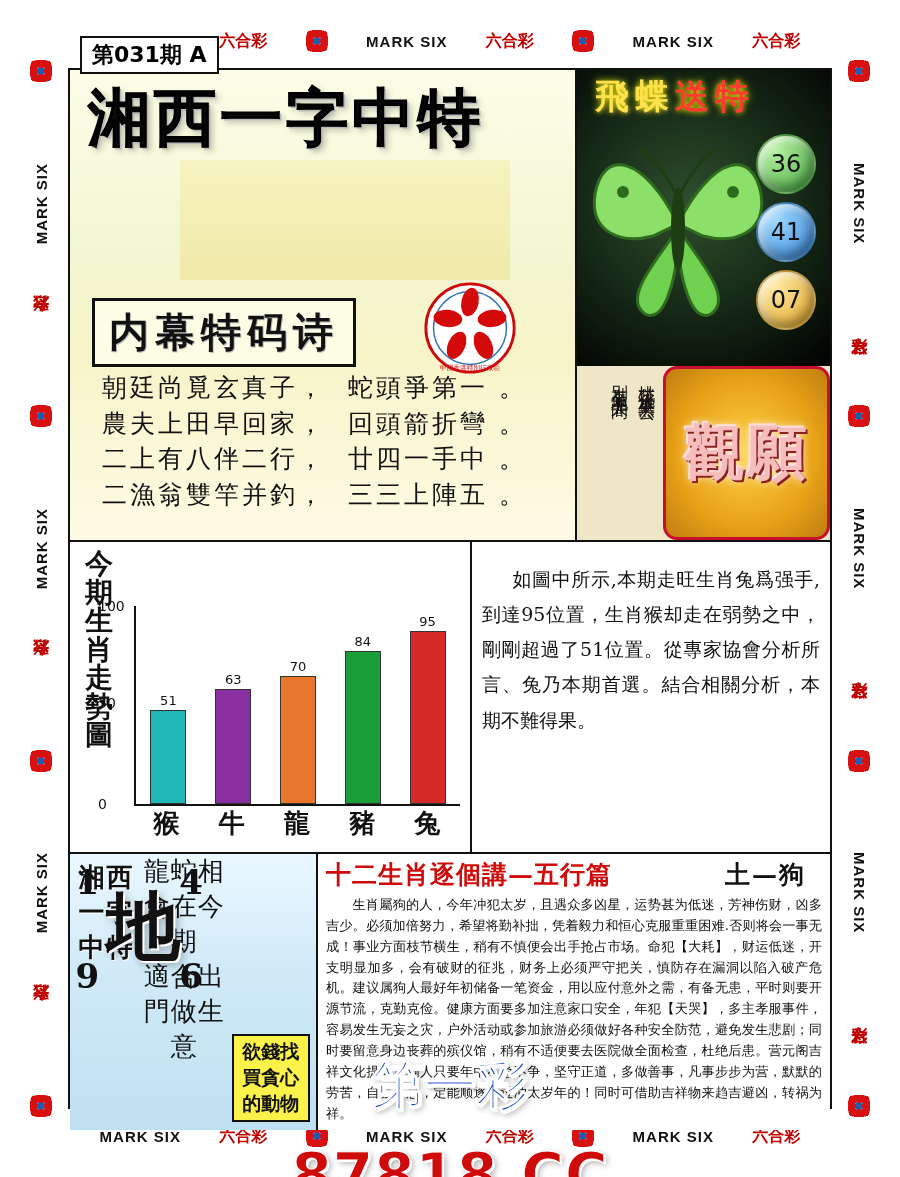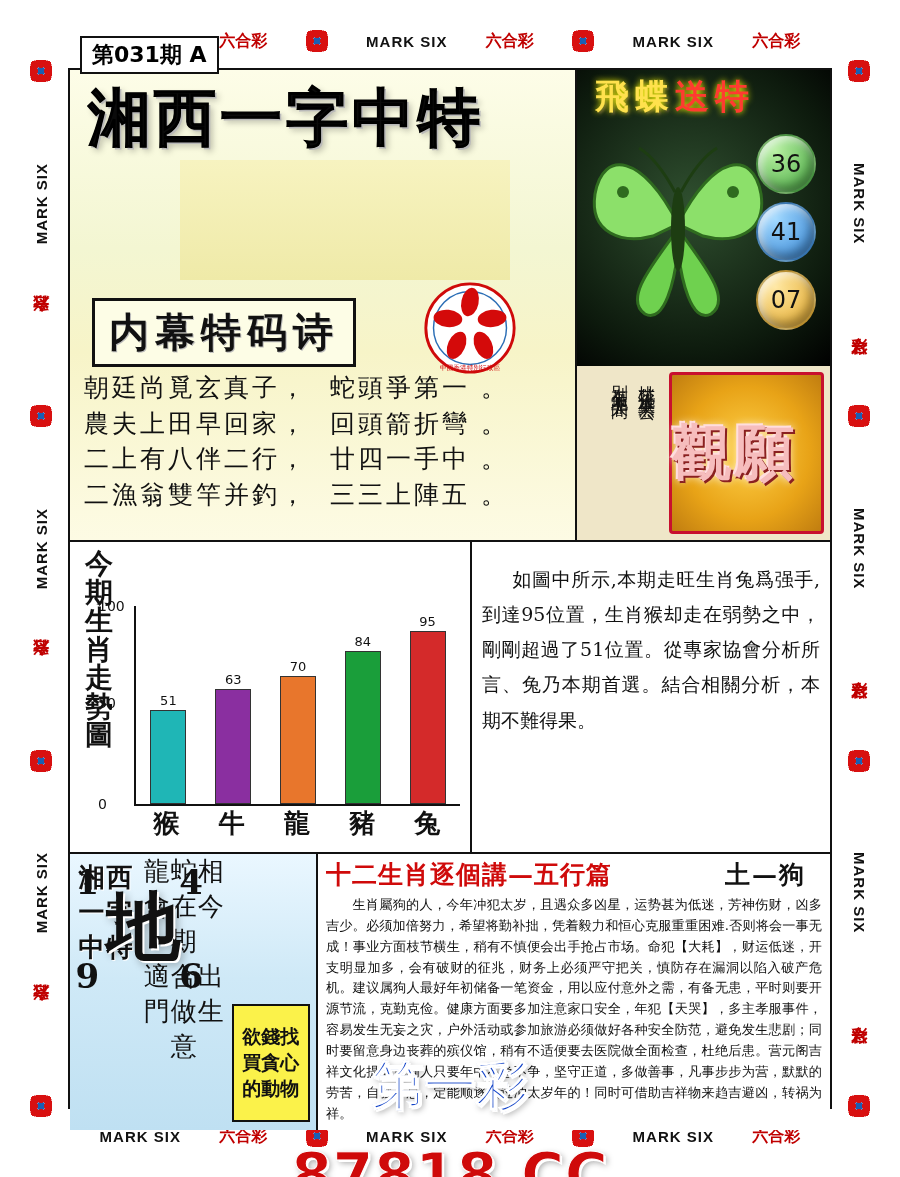--- a/index.html
+++ b/index.html
@@ -102,21 +102,21 @@
   }
   .subtitle-cn{
     font-family:"DejaVu Serif","Liberation Serif",serif;
     font-weight:bold;font-size:40px;letter-spacing:6px;color:#111;
     text-shadow:1px 1px 0 #bbb;
   }
   .bauhinia{
     position:absolute;left:352px;top:210px;width:96px;height:96px;
   }
   .poem{
-    position:absolute;left:14px;top:300px;right:10px;
+    position:absolute;left:32px;top:300px;right:10px;
     font-family:"DejaVu Serif","Liberation Serif",serif;
     font-size:25px;color:#111;line-height:1.42;
   }
   .poem .line{display:flex;justify-content:flex-start;}
   .poem .seg{letter-spacing:3px;}
   .poem .seg2{margin-left:22px;letter-spacing:3px;}
 
   .top-right{width:auto;flex:1;position:relative;background:#000;}
   .tr-upper{
     position:absolute;left:0;right:0;top:0;height:296px;
@@ -154,22 +154,22 @@
     background:#efe6c8;
   }
   .vcol{
     writing-mode:vertical-rl;text-orientation:upright;
     font-family:"DejaVu Serif","Liberation Serif",serif;
     font-size:17px;letter-spacing:3px;color:#111;margin:0 2px;
   }
   .stamp{
     flex:1;position:relative;
     background:radial-gradient(ellipse at 50% 50%,#ffd24a 0%,#e8a317 60%,#c07d10 100%);
-    border:3px solid #c8102e;margin:6px;border-radius:4px;
-    display:flex;align-items:center;
+    border:3px solid #c8102e;border-radius:14px;
+    display:flex;align-items:center;justify-content:center;
   }
   .stamp-cn{
     font-family:"DejaVu Serif","Liberation Serif",serif;
     font-size:60px;font-weight:bold;color:#f6bdbd;
     text-shadow:2px 2px 0 #8a2020,-2px -2px 0 #ffdede,0 0 10px #fff;
     letter-spacing:2px;
   }
 
   
   .mid-area{display:flex;height:310px;border-bottom:2px solid #111;background:#fff;}
@@ -257,21 +257,21 @@
     font-weight:bold;font-size:74px;color:#111;
     text-shadow:2px 2px 0 #fff,4px 4px 8px rgba(0,0,0,.3);
   }
   .bl-lines{
     text-align:center;
     font-family:"DejaVu Serif","Liberation Serif",serif;
     font-size:26px;color:#111;line-height:1.35;letter-spacing:1px;
   }
   .bl-footer{
     margin:auto 6px 8px 6px;background:#fbf24a;border:2px solid #111;
-    text-align:center;padding:18px 0;
+    text-align:center;padding:3px 0;
     font-family:"DejaVu Serif","Liberation Serif",serif;
     font-size:19px;font-weight:bold;color:#111;
   }
   .bot-right{flex:1;position:relative;background:#fff;padding:4px 8px 6px 8px;box-sizing:border-box;}
   .br-head{display:flex;align-items:center;justify-content:space-between;}
   .br-title{
     font-family:"DejaVu Serif","Liberation Serif",serif;
     font-weight:bold;font-size:25px;color:#cf0a0a;letter-spacing:1px;
   }
   .br-sub{

